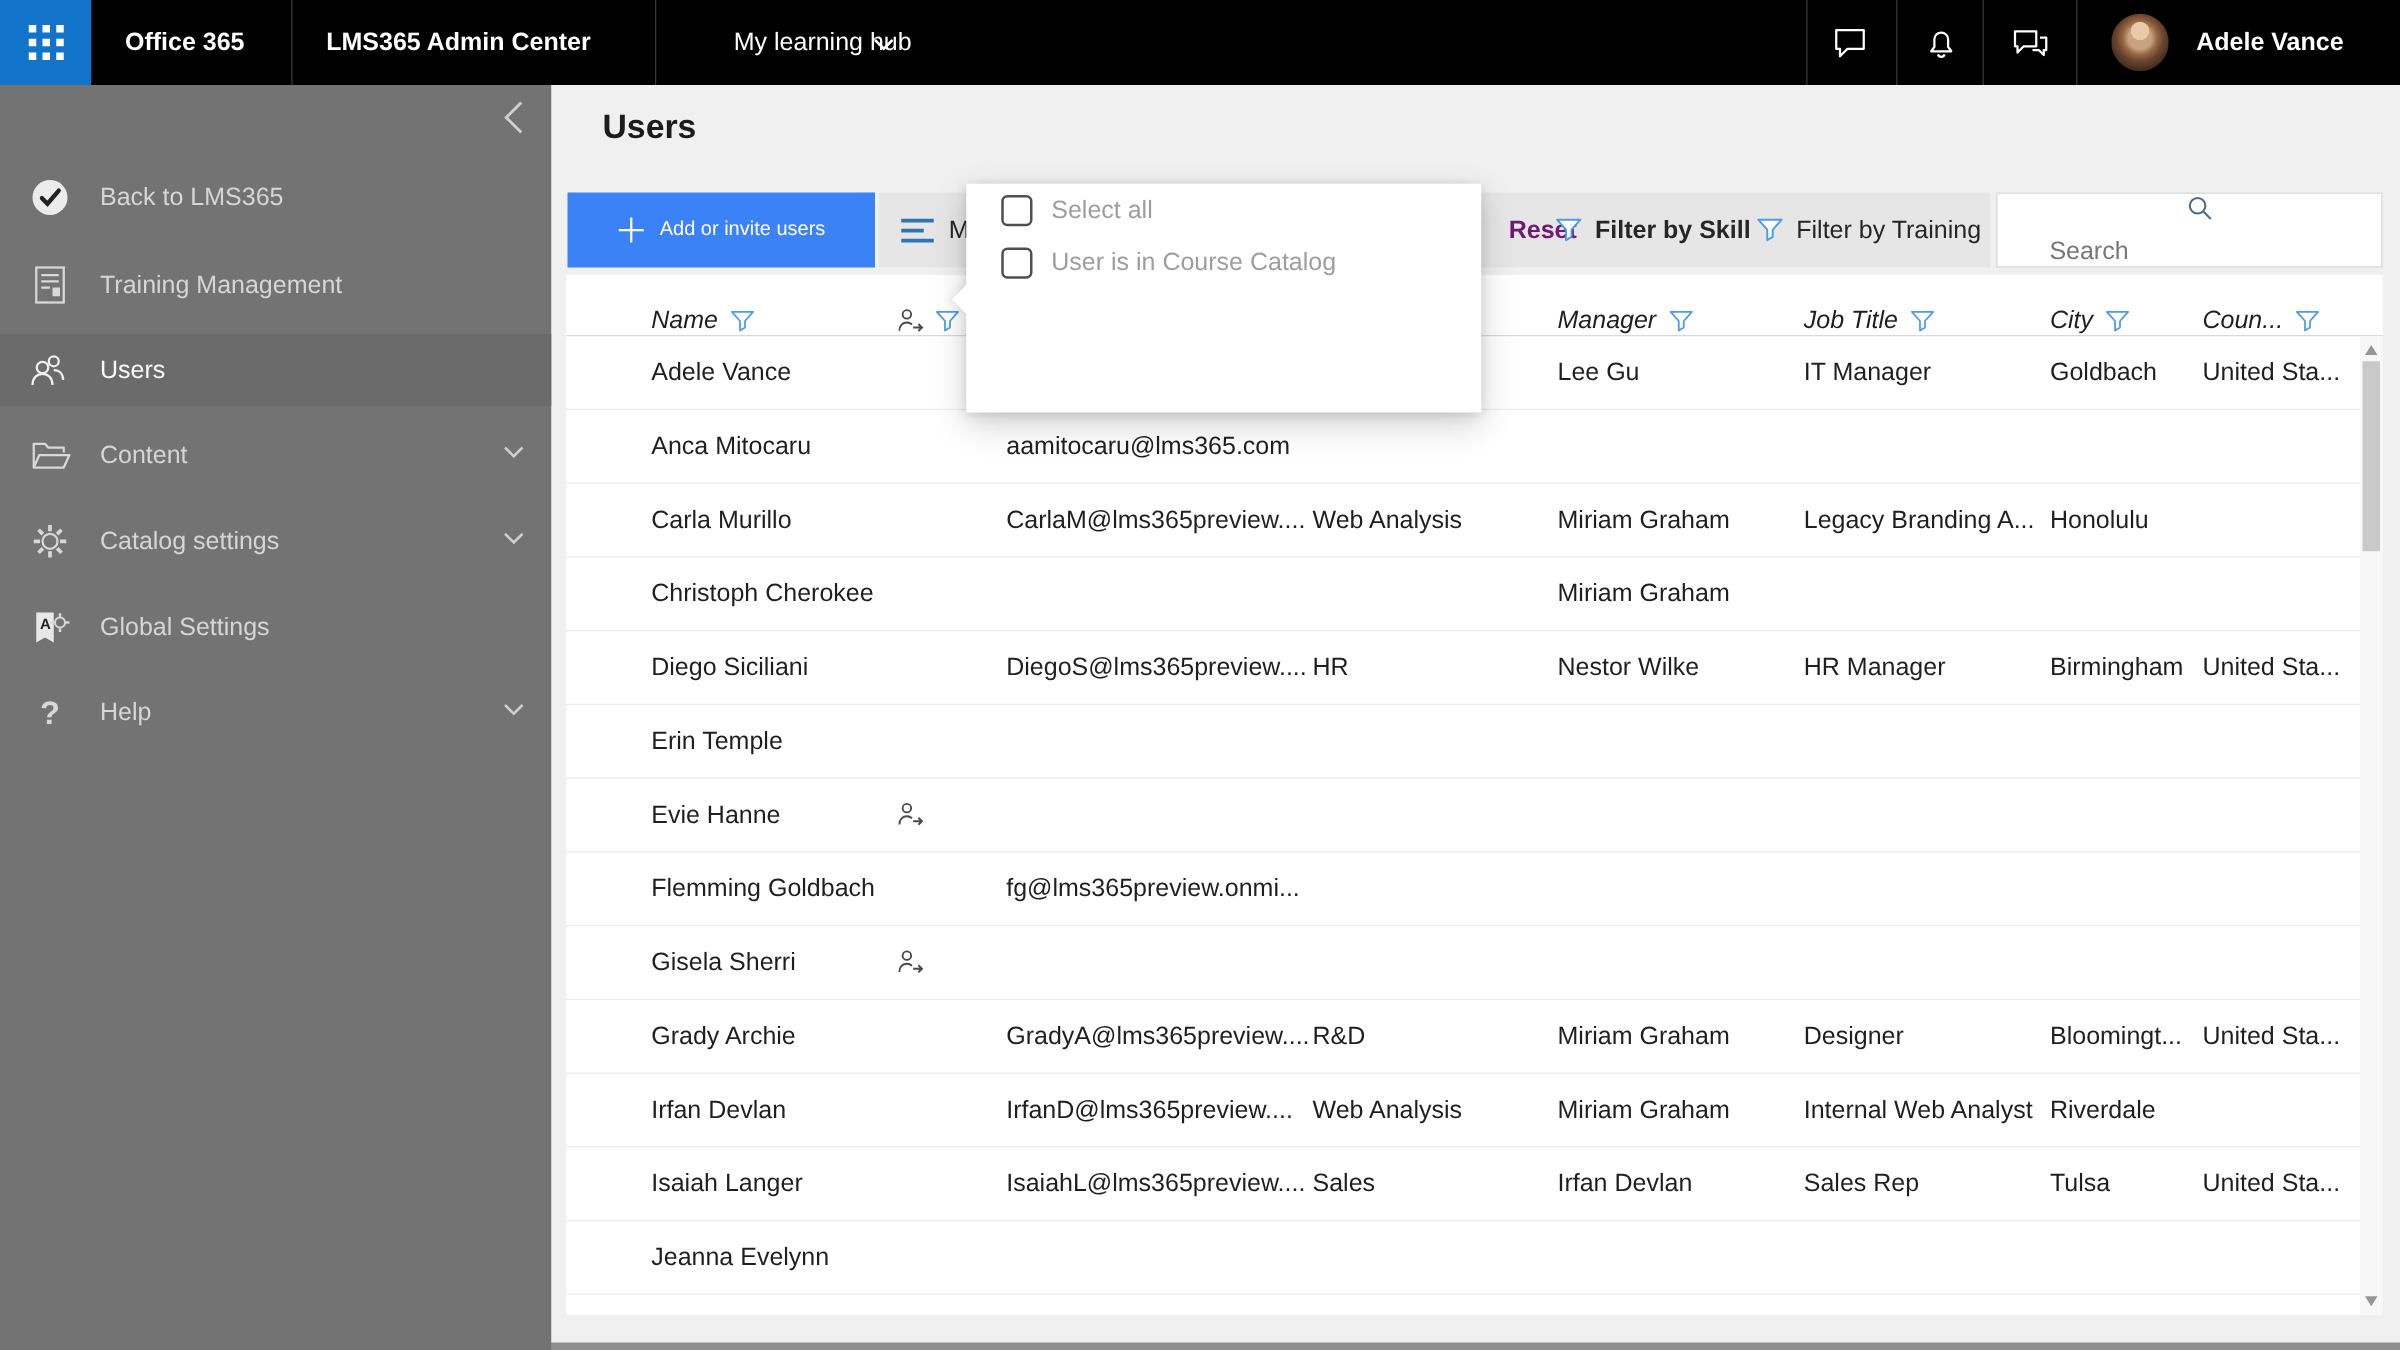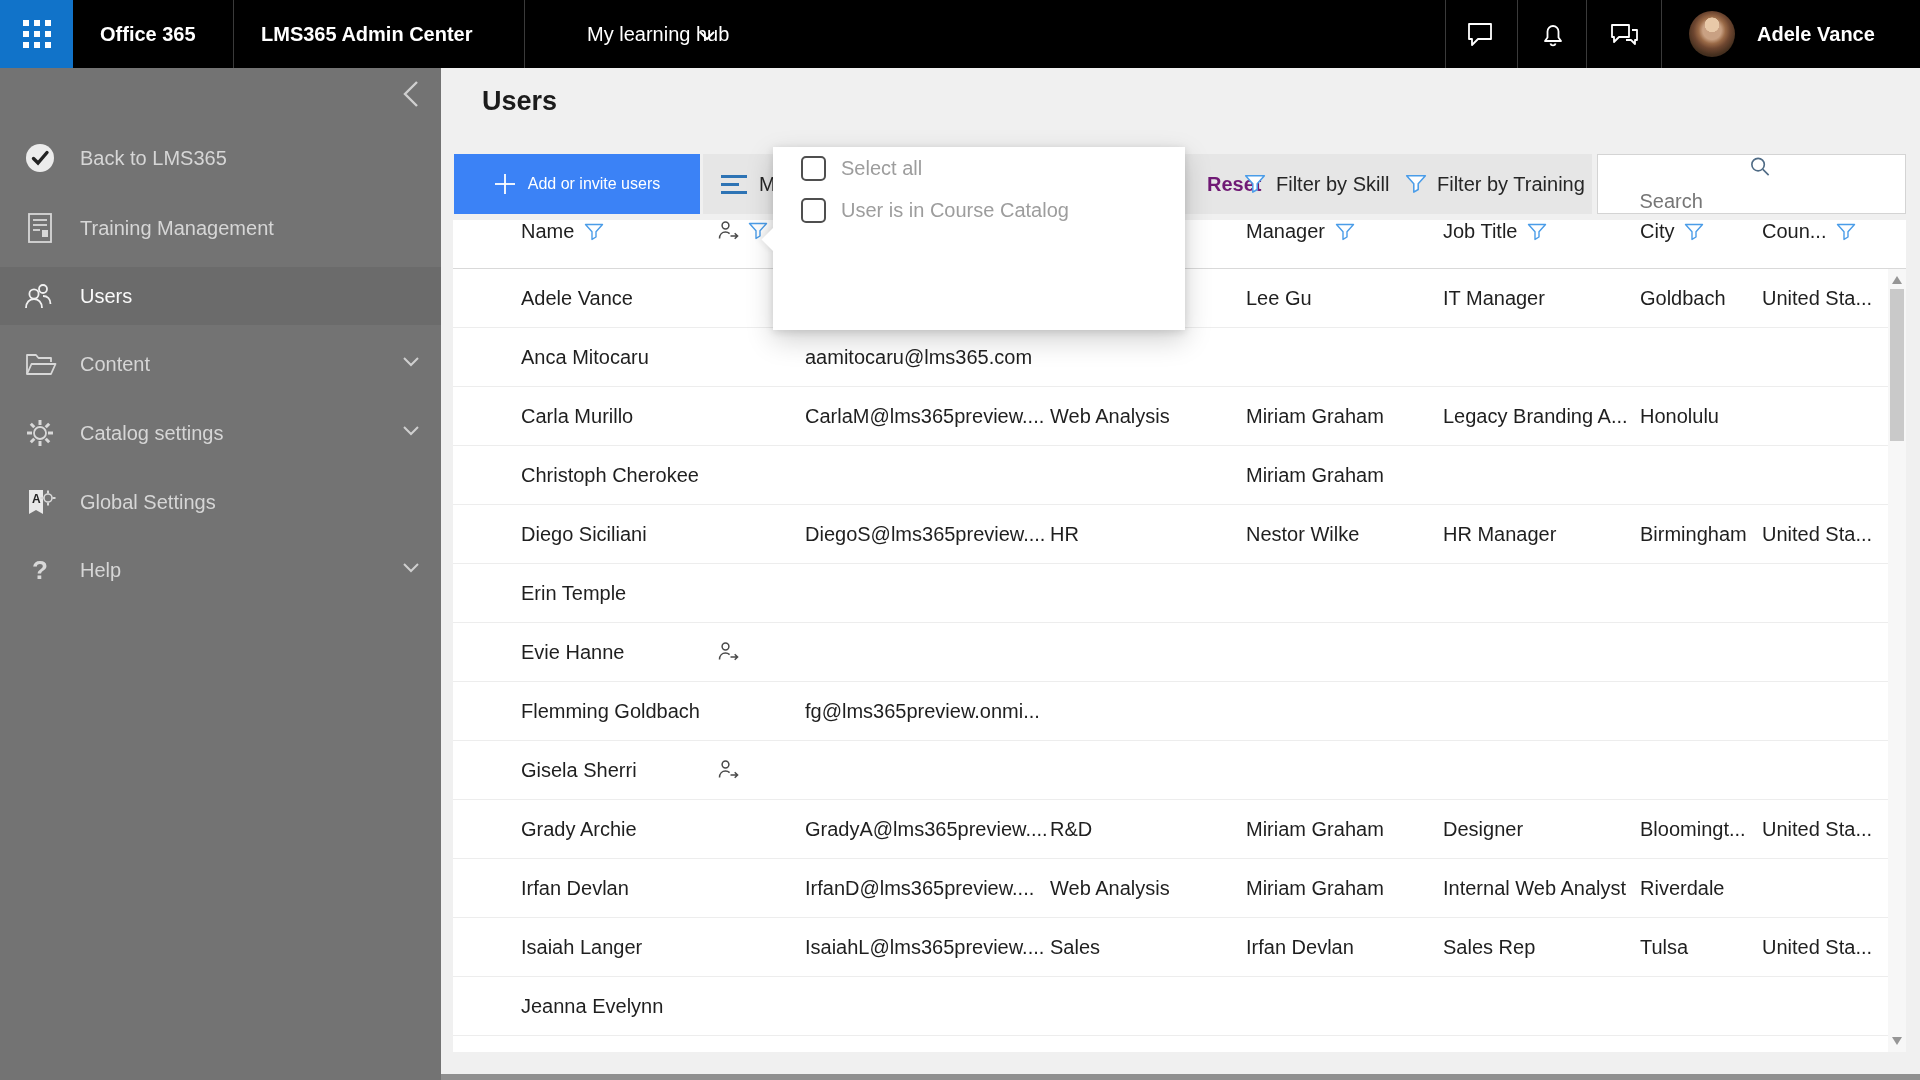--- a/index.html
+++ b/index.html
@@ -38,31 +38,31 @@
   .btn-add { position:absolute; left:454px; top:154px; width:246px; height:60px; background:#3b82f6; color:#fff;
     display:flex; align-items:center; justify-content:center; gap:12px; font-size:16px; cursor:pointer; border:none; }
   .cmdstrip { position:absolute; left:703px; top:154px; width:889px; height:60px; background:#e6e6e6; }
   .more-btn { position:absolute; left:8px; top:0; height:60px; display:flex; align-items:center; gap:12px; padding:0 10px; cursor:pointer; }
   .more-icon { display:flex; flex-direction:column; gap:5px; }
   .more-icon i { display:block; height:3px; background:#2e74b5; }
   .more-icon i:nth-child(1){ width:26px; } .more-icon i:nth-child(2){ width:18px; } .more-icon i:nth-child(3){ width:26px; }
   .more-label { font-size:20px; color:#262626; }
   .reset-btn { position:absolute; left:504px; top:0; height:60px; line-height:60px; font-size:20px; color:#701a75; cursor:default;font-weight:bold; }
   .filter-group { position:absolute; top:0; height:60px; display:flex; align-items:center; gap:10px; cursor:pointer; }
-  .fg-skill { left:541px; } .fg-training { left:702px; }
+  .fg-skill { left:541px;font-weight:bold; } .fg-training { left:702px; }
   .filter-label { font-size:20px; color:#262626; }
 
   .searchbox { position:absolute; left:1597px; top:154px; width:309px; height:60px; background:#fff; border:1px solid #d4d4d4;
     display:flex; align-items:center; padding-left:16px; gap:12px;flex-direction:column; }
   .searchbox input { border:none; outline:none; font-size:20px; color:#333; width:240px; background:transparent; font-family:"Liberation Sans",sans-serif; }
   .searchbox input::placeholder { color:#767676; }
 
   
   .table { position:absolute; left:453px; top:220px; width:1453px; height:832px; background:#fff; z-index:10; }
-  .thead { height:49px; display:flex; align-items:flex-start; border-bottom:1px solid #d9d9d9; font-size:20px; color:#1f1f1f; }
+  .thead { height:49px; display:flex; align-items:flex-end; border-bottom:1px solid #d9d9d9; font-size:20px; color:#1f1f1f;font-style:italic; }
   .trow { height:59px; display:flex; align-items:center; border-bottom:1px solid #ededed; font-size:20px; color:#1f1f1f; cursor:pointer; }
   .c { white-space:nowrap; overflow:hidden; }
   .c-name   { width:263px; padding-left:68px; }
   .c-invite { width:86px; display:flex; align-items:center; gap:6px; }
   .c-email  { width:245px; padding-left:3px; }
   .c-dept   { width:196px; padding-left:3px; }
   .c-mgr    { width:197px; padding-left:3px; }
   .c-job    { width:197px; padding-left:3px; }
   .c-city   { width:122px; padding-left:3px; }
   .c-country{ flex:1; padding-left:3px; padding-right:46px; }

